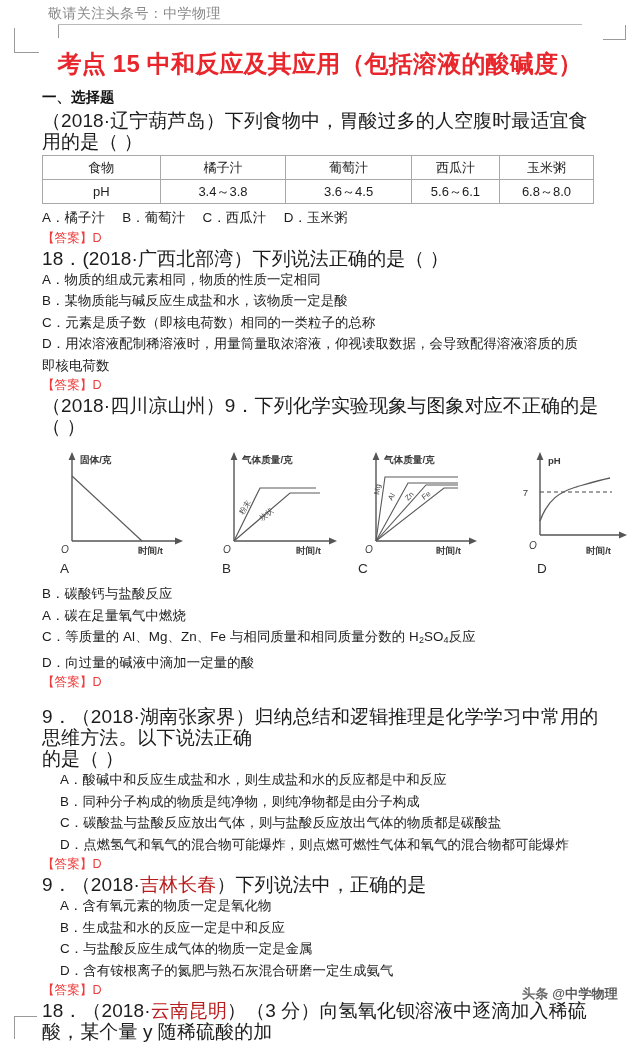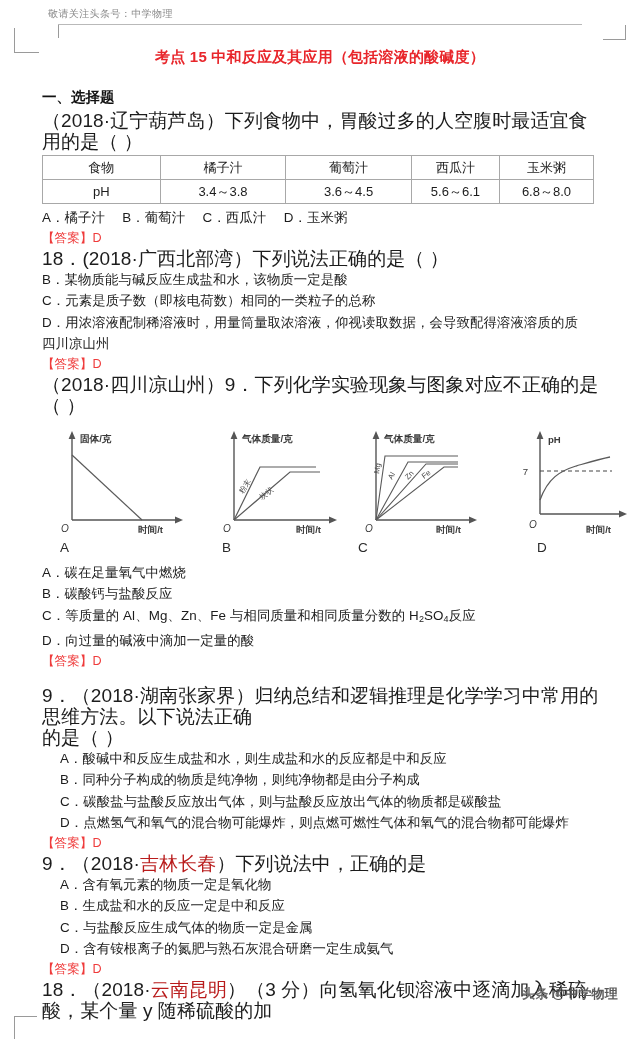--- a/index.html
+++ b/index.html
@@ -7,38 +7,38 @@
     width:640px;height:1045px;position:relative;overflow:hidden;
     font-family:"Liberation Sans","DejaVu Sans",sans-serif;
     color:#1a1a1a;
     -webkit-font-smoothing:antialiased;
   }
   .page{position:absolute;inset:0;}
 
   
   .header{
     position:absolute;left:48px;top:3px;width:560px;height:22px;
-    font-size:10px;color:#8a8a8a;letter-spacing:.4px;
+    font-size:14px;color:#8a8a8a;letter-spacing:.4px;
     display:flex;align-items:center;
   }
   .header-rule{
     position:absolute;left:58px;top:24px;width:524px;height:1px;
     background:#b9b9b9;
   }
 
   
   .crop{position:absolute;width:24px;height:24px;}
   .crop.tl{left:14px;top:28px;border-left:1.6px solid #9a9a9a;border-bottom:1.6px solid #9a9a9a;}
   .crop.tl2{left:58px;top:25px;border-left:1.6px solid #9a9a9a;border-top:0;height:13px;width:0;}
   .crop.tr{right:14px;top:25px;border-right:1.6px solid #9a9a9a;border-bottom:1.6px solid #9a9a9a;width:22px;height:14px;}
   .crop.bl{left:14px;bottom:6px;border-left:1.6px solid #9a9a9a;border-top:1.6px solid #9a9a9a;width:22px;height:22px;}
 
   .title{
     position:absolute;left:0;right:0;top:48px;
-    text-align:center;font-size:15px;font-weight:bold;
+    text-align:center;font-size:24px;font-weight:bold;
     color:#e8262b;letter-spacing:.2px;
   }
 
   .content{position:absolute;left:42px;top:88px;width:560px;}
 
   .sec-head{font-size:14.5px;font-weight:bold;margin:0 0 3px 0;color:#111;}
 
   .q{font-size:19px;line-height:21px;margin:0;color:#1c1c1c;letter-spacing:.1px;}
   .opt{font-size:13.4px;line-height:21.5px;margin:0;color:#1c1c1c;letter-spacing:.1px;}
   .opt.pad{padding-left:18px;}
@@ -116,24 +116,25 @@
           <td class="c3">5.6～6.1</td>
           <td class="c4">6.8～8.0</td>
         </tr>
       </tbody>
     </table>
 
     <p class="opt">A．橘子汁　 B．葡萄汁　 C．西瓜汁　 D．玉米粥</p>
     <p class="ans">【答案】D</p>
 
     <p class="q">18．(2018·广西北部湾）下列说法正确的是（      ）</p>
+    <p class="opt">A．物质的组成元素相同，物质的性质一定相同</p>
     <p class="opt">B．某物质能与碱反应生成盐和水，该物质一定是酸</p>
     <p class="opt">C．元素是质子数（即核电荷数）相同的一类粒子的总称</p>
     <p class="opt">D．用浓溶液配制稀溶液时，用量筒量取浓溶液，仰视读取数据，会导致配得溶液溶质的质</p>
-    <p class="opt">四川凉山州</p>
+    <p class="opt">即核电荷数</p>
     <p class="ans">【答案】D</p>
 
     <p class="q">（2018·四川凉山州）9．下列化学实验现象与图象对应不正确的是（      ）</p>
 
     <div class="figrow">
 
       <div class="fig" style="left:8px;">
         <svg width="150" height="112" viewBox="0 0 150 112">
           <line x1="22" y1="98" x2="22" y2="16" stroke="#555" stroke-width="1.4"></line>
           <polygon points="22,9 18.6,17 25.4,17" fill="#555"></polygon>
@@ -198,22 +199,22 @@
       </div>
     </div>
 
     <div class="figlabels">
       <span style="left:18px;">A</span>
       <span style="left:180px;">B</span>
       <span style="left:316px;">C</span>
       <span style="left:495px;">D</span>
     </div>
 
+    <p class="opt">B．碳酸钙与盐酸反应</p>
     <p class="opt">A．碳在足量氧气中燃烧</p>
-    <p class="opt">B．碳酸钙与盐酸反应</p>
     <p class="opt"><span>C．等质量的 Al、Mg、Zn、Fe 与相同质量和相同质量分数的 H</span><sub>2</sub><span>SO</span><sub>4</sub><span>反应</span></p>
     <p class="opt">D．向过量的碱液中滴加一定量的酸</p>
     <p class="ans">【答案】D</p>
 
     <p class="q" style="margin-top:14px;">9．（2018·湖南张家界）归纳总结和逻辑推理是化学学习中常用的思维方法。以下说法正确</p>
     <p class="q">的是（      ）</p>
     <p class="opt pad">A．酸碱中和反应生成盐和水，则生成盐和水的反应都是中和反应</p>
     <p class="opt pad">B．同种分子构成的物质是纯净物，则纯净物都是由分子构成</p>
     <p class="opt pad">C．碳酸盐与盐酸反应放出气体，则与盐酸反应放出气体的物质都是碳酸盐</p>
     <p class="opt pad">D．点燃氢气和氧气的混合物可能爆炸，则点燃可燃性气体和氧气的混合物都可能爆炸</p>

